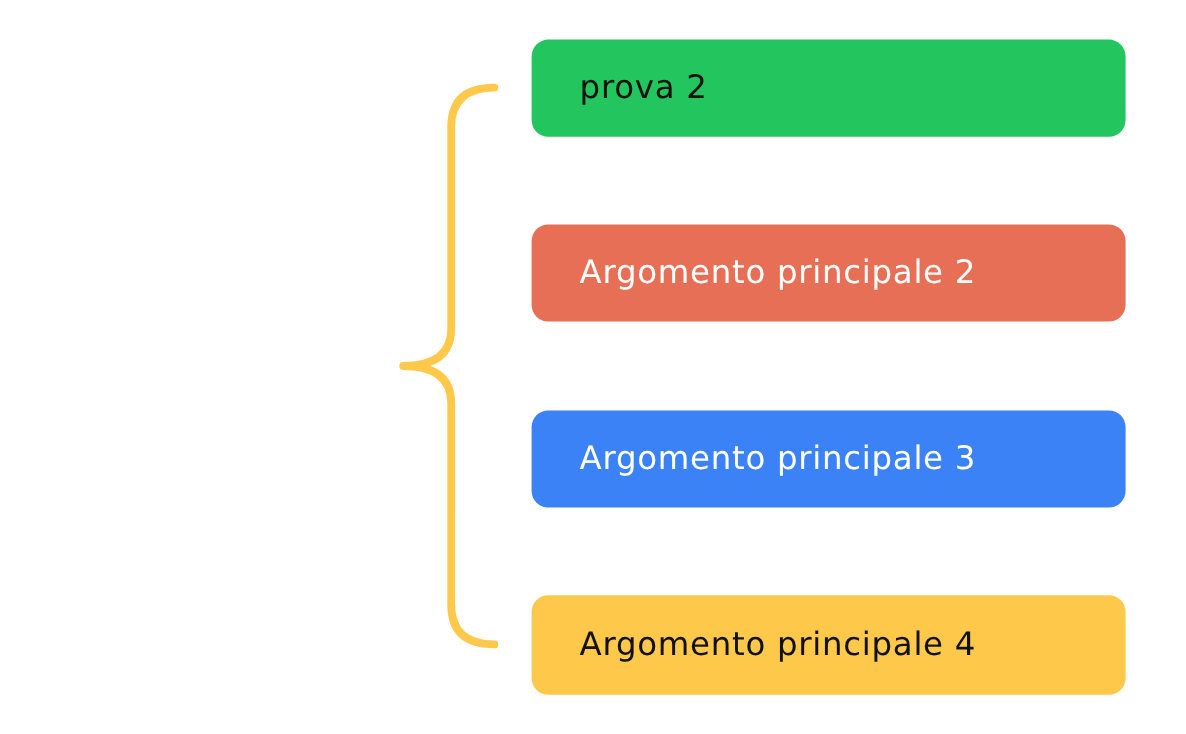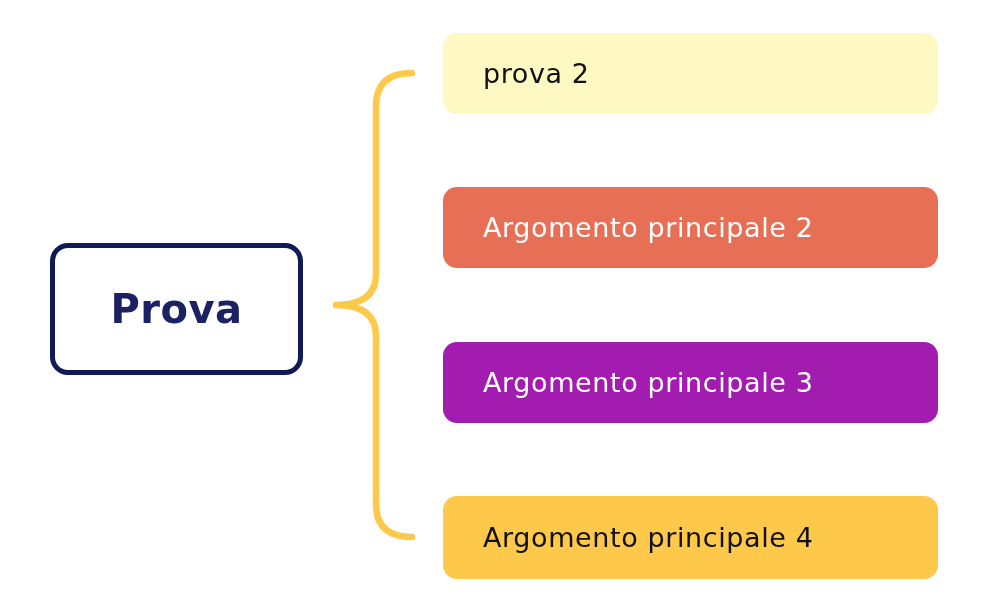--- a/index.html
+++ b/index.html
@@ -62,33 +62,30 @@
 </style>
 </head>
 <body>
 
 <div class="canvas">
 
   <svg class="connector-svg" viewBox="0 0 988 612" xmlns="http://www.w3.org/2000/svg">
     <path d="M 412 73 Q 376 73 376 106 L 376 274 Q 376 305 336 305 Q 376 305 376 336 L 376 504 Q 376 537 412 537" fill="none" stroke="#FEC84B" stroke-width="6.5" stroke-linecap="round" stroke-linejoin="round"></path>
   </svg>
 
-  <div class="root-node" style="border-color: rgb(16, 26, 85); color: rgb(27, 33, 97); background: rgb(255, 255, 255);">
-    <span>Prova</span>
-  </div>
 
-  <div class="child-node child-1" style="background: #fef9c3; color: rgb(17, 17, 17);">
+  <div class="child-node child-1" style="background: #22c55e; color: rgb(17, 17, 17);">
     <span>prova 2</span>
   </div>
 
   <div class="child-node child-2" style="background: rgb(231, 111, 85); color: rgb(255, 255, 255);">
     <span>Argomento principale 2</span>
   </div>
 
-  <div class="child-node child-3" style="background: #a21caf; color: rgb(255, 255, 255);">
+  <div class="child-node child-3" style="background: #3b82f6; color: rgb(255, 255, 255);">
     <span>Argomento principale 3</span>
   </div>
 
   <div class="child-node child-4" style="background: rgb(254, 200, 75); color: rgb(17, 17, 17); align-items: center;">
     <span>Argomento principale 4</span>
   </div>
 
 </div>
 
 </body></html>

